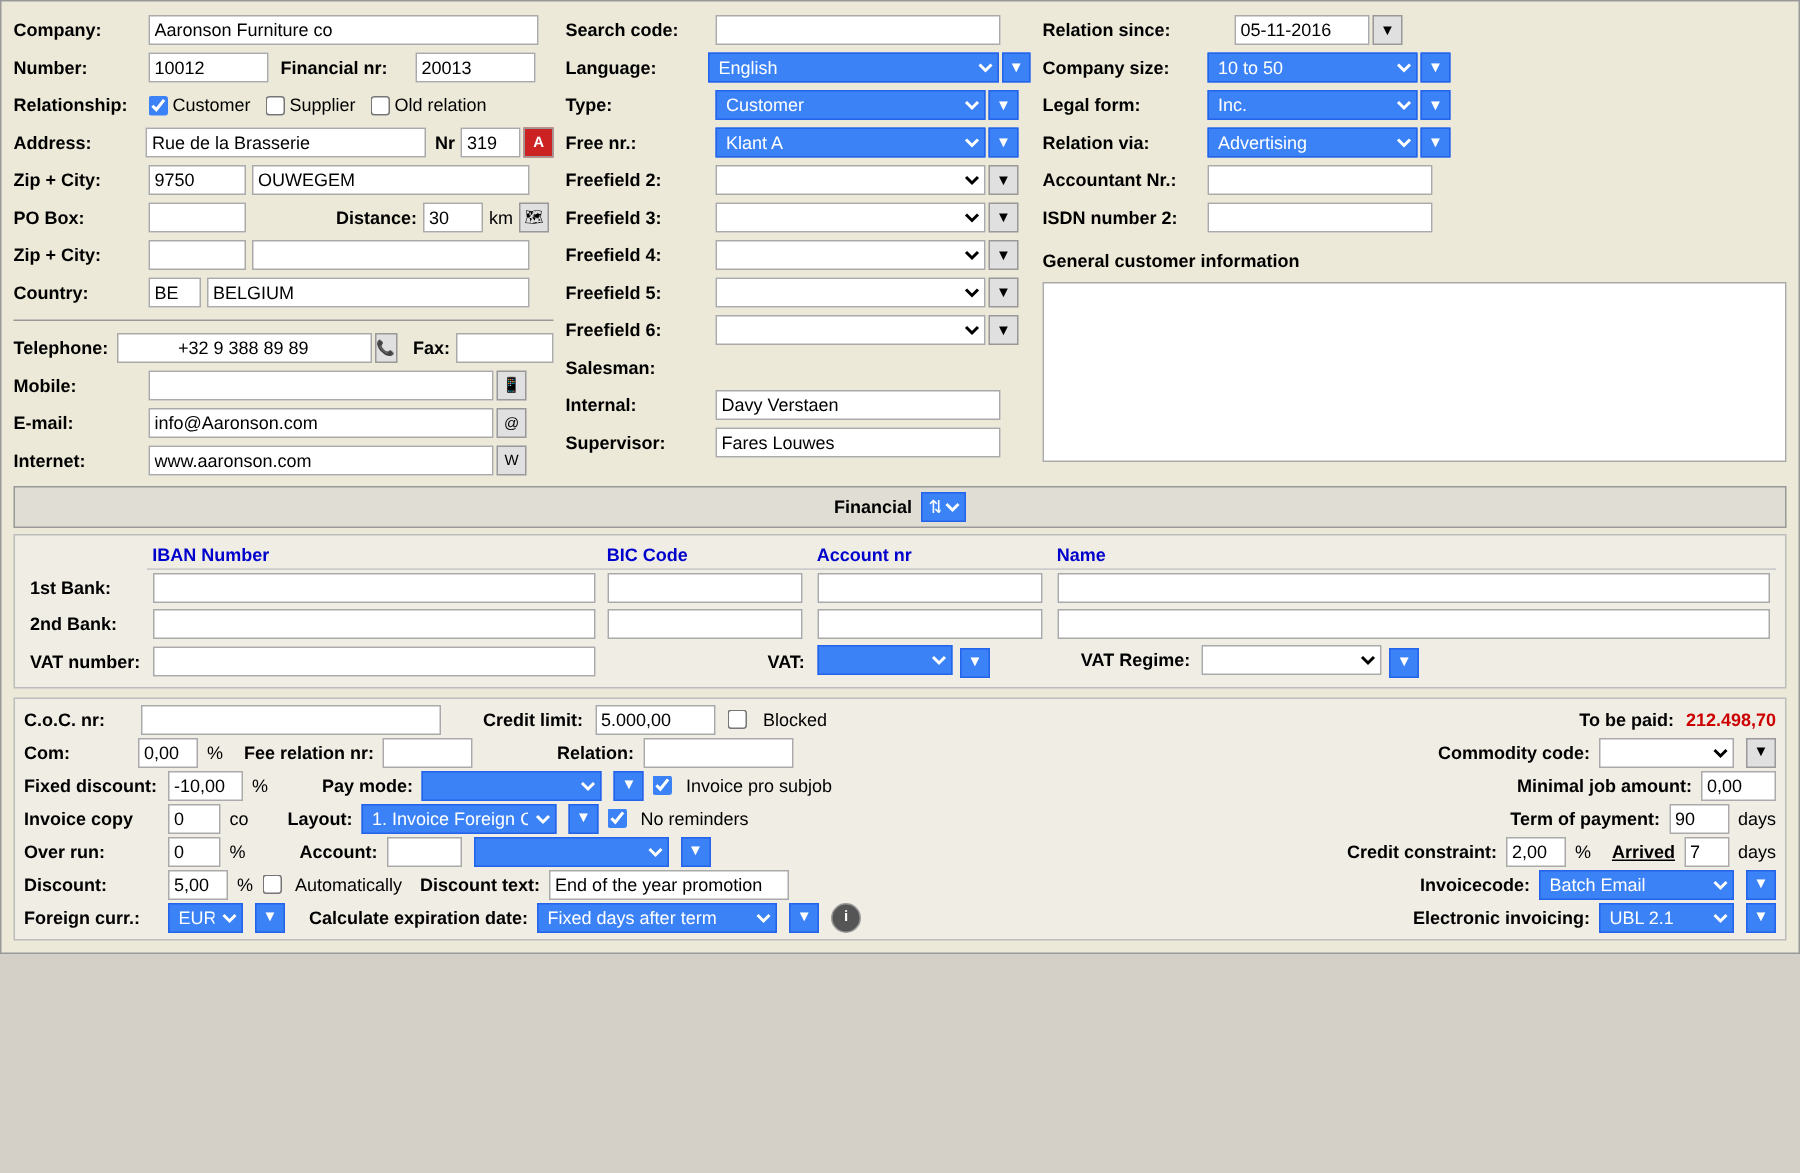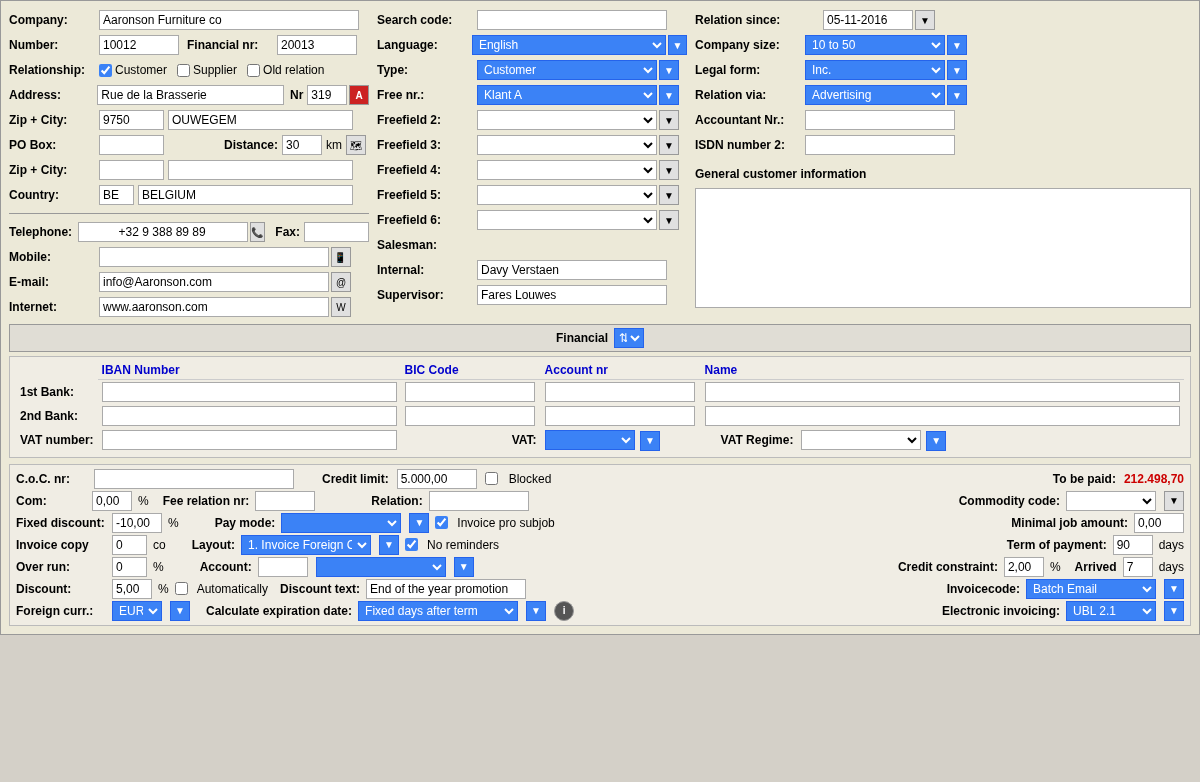--- a/index.html
+++ b/index.html
@@ -486,21 +486,21 @@
       <input type="text" style="width: 35px;" value="0">
       <span>%</span>
       <span class="label" style="margin-left:30px;">Account:</span>
       <input type="text" style="width: 50px;" value="">
       <select class="blue-dropdown" style="width:130px;margin-left:2px;"><option></option></select>
       <div class="btn-icon" style="background:#3b82f6;color:#fff;border-color:#2563eb;">▼</div>
       <span style="flex:1;"></span>
       <span class="label">Credit constraint:</span>
       <input type="text" style="width: 40px;" value="2,00">
       <span>%</span>
-      <span class="label" style="margin-left:8px;">Arrived</span>
+      <span class="label" style="margin-left:8px;text-decoration:underline;">Arrived</span>
       <input type="text" style="width: 30px;" value="7">
       <span>days</span>
     </div>
 
     <div style="display:flex;gap:6px;align-items:center;margin-bottom:2px;">
       <span class="label" style="width:90px;">Discount:</span>
       <input type="text" style="width: 40px;" value="5,00">
       <span>%</span>
       <input type="checkbox" style="">
       <span>Automatically</span>

